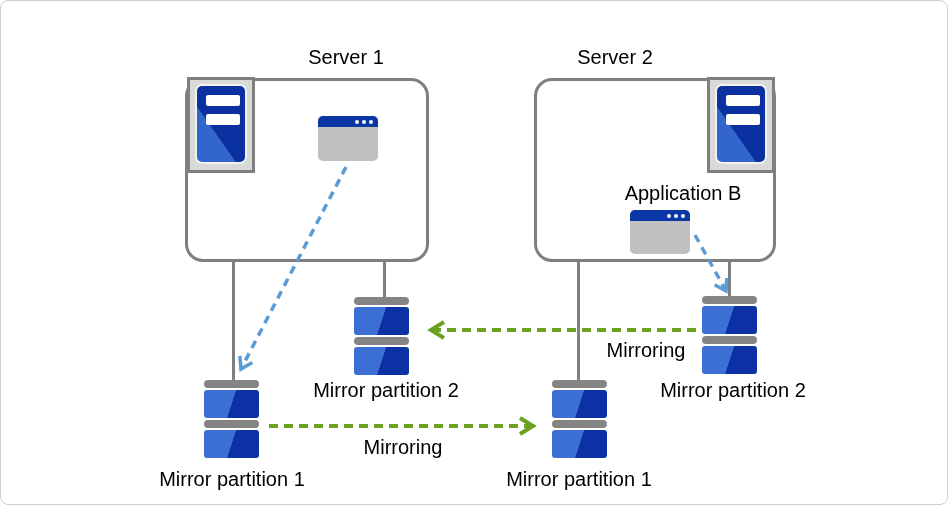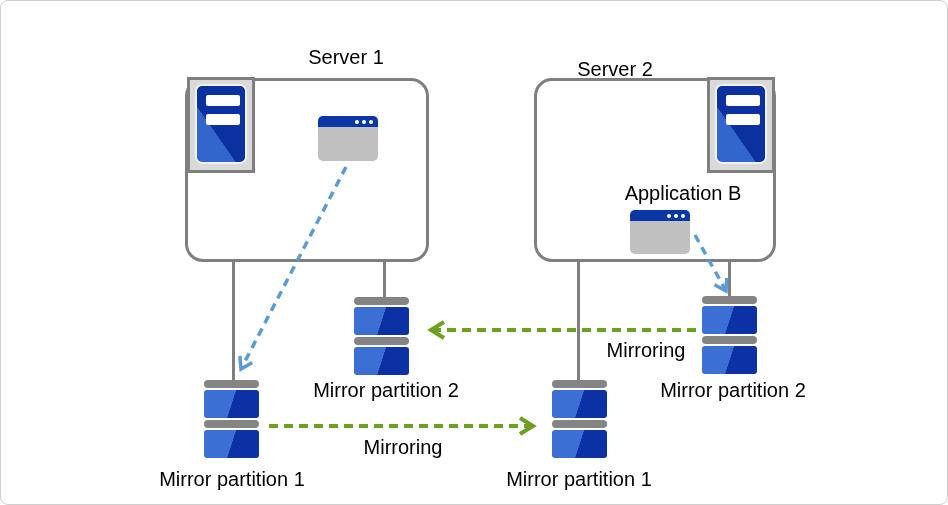--- a/index.html
+++ b/index.html
@@ -61,21 +61,21 @@
 
   <div class="vline" style="left:231px;top:259px;height:121px;"></div>
   <div class="vline" style="left:382px;top:259px;height:38px;"></div>
   <div class="vline" style="left:576px;top:259px;height:121px;"></div>
   <div class="vline" style="left:727px;top:259px;height:37px;"></div>
 
   <div class="server-box server1-box"></div>
   <div class="server-box server2-box"></div>
 
   <div class="lbl" style="left:265px;top:44px;width:160px;">Server 1</div>
-  <div class="lbl" style="left:534px;top:44px;width:160px;margin-top:12px;">Server 2</div>
+  <div class="lbl" style="left:534px;top:44px;width:160px;">Server 2</div>
 
   <div class="icon-box icon-box-s1">
     <div class="tower">
       <div class="tower-slot tower-slot1"></div>
       <div class="tower-slot tower-slot2"></div>
     </div>
   </div>
   <div class="icon-box icon-box-s2">
     <div class="tower">
       <div class="tower-slot tower-slot1"></div>

